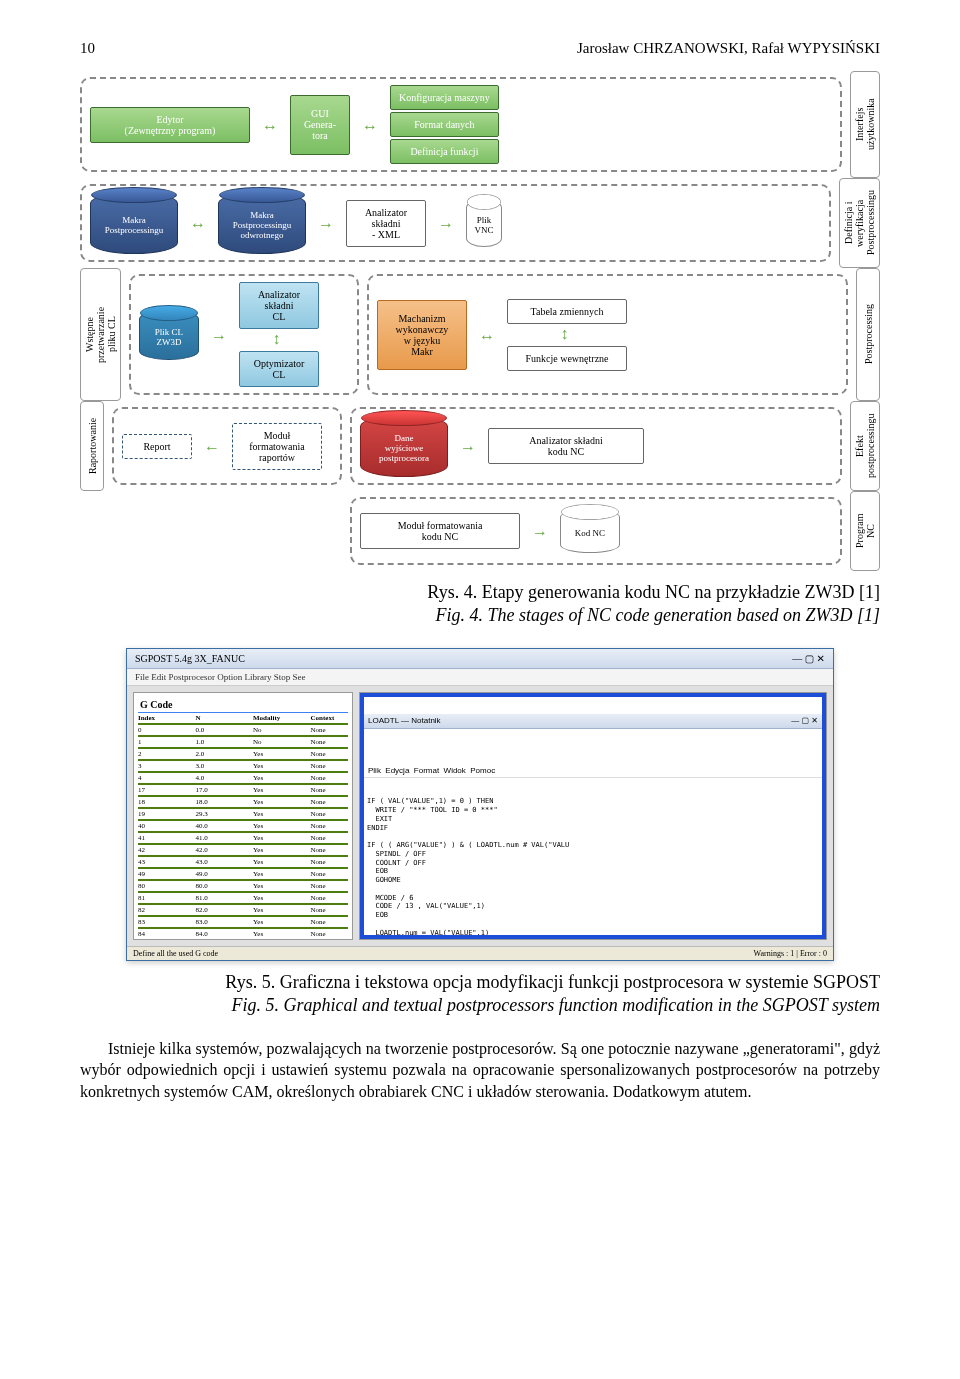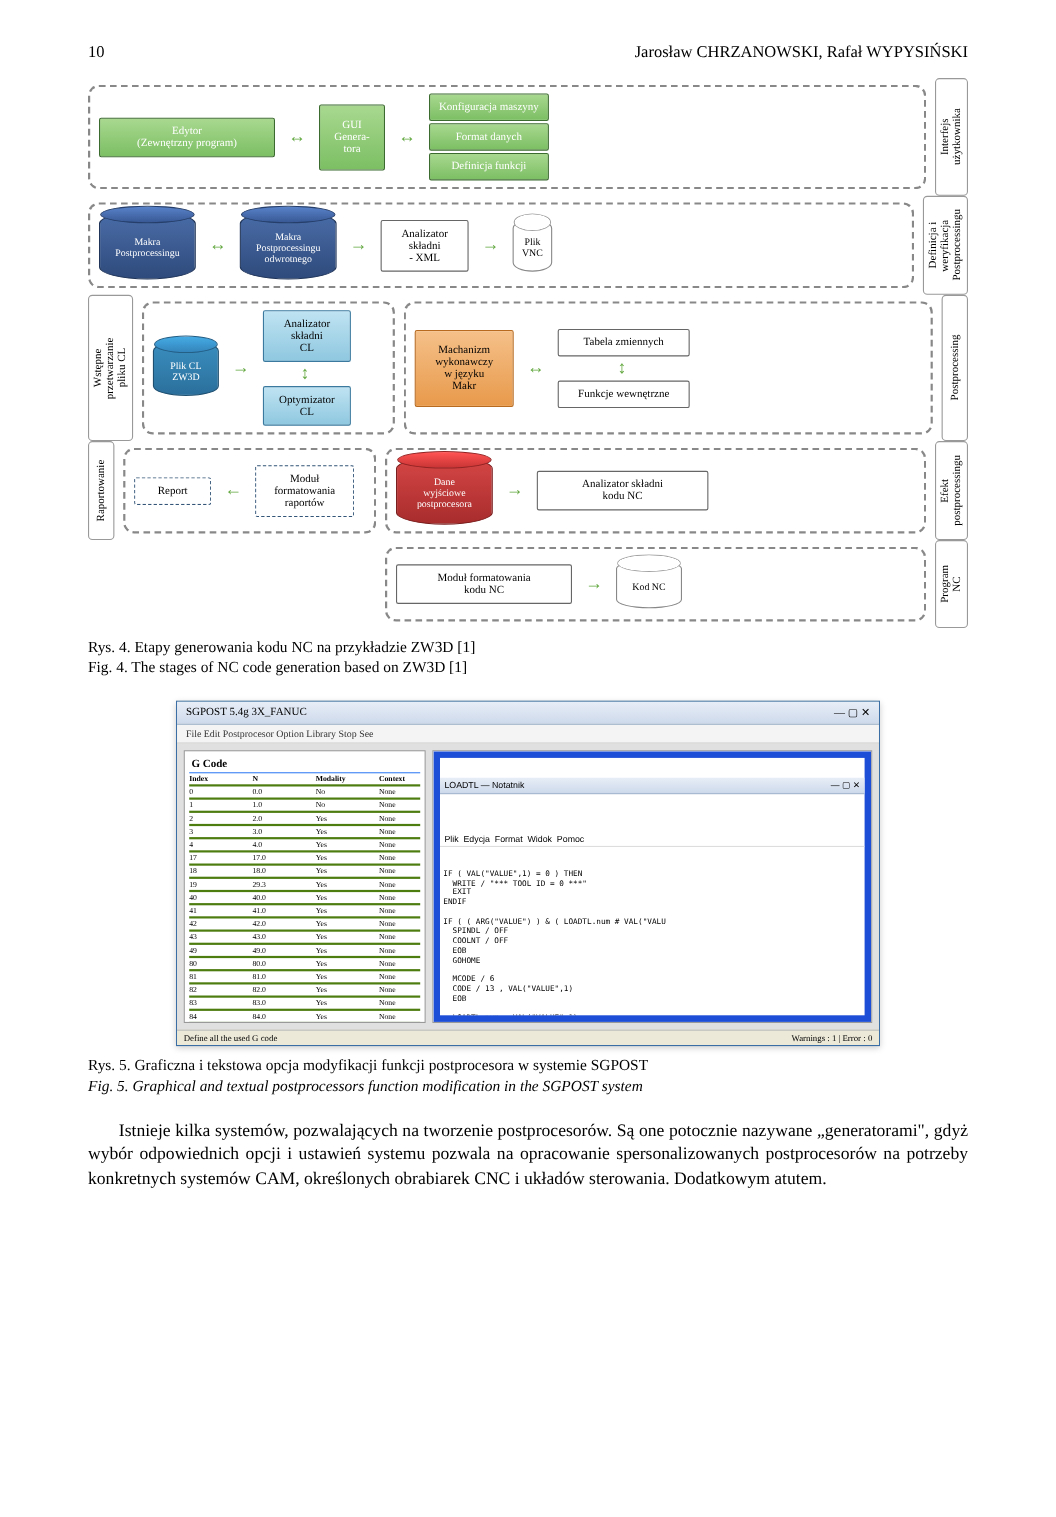--- a/index.html
+++ b/index.html
@@ -18,30 +18,30 @@
   .box.orange { background: linear-gradient(#f5c089,#e89a4b); border-color:#b86a1e; }
   .box.white { background:#fff; border-color:#666; }
   .box.dashed { border-style: dashed; background:#fff; }
   .cyl { width: 88px; height: 62px; border-radius: 50%/18%; position: relative; display:flex; align-items:center; justify-content:center; font-size:9px; text-align:center; padding:10px 6px 6px 6px; }
   .cyl::before { content:''; position:absolute; top:-6px; left:0; right:0; height:14px; border-radius:50%; background:inherit; border:inherit; filter:brightness(1.2); }
   .cyl.blue { background: linear-gradient(#3a8fbf,#2b6f9c); border:1px solid #1e4f70; color:#fff; }
   .cyl.dblue { background: linear-gradient(#4a6da8,#2f4a7c); border:1px solid #1f3458; color:#fff; }
   .cyl.red { background: linear-gradient(#d64646,#a82c2c); border:1px solid #7a1e1e; color:#fff; }
   .cyl.white { background:#fff; border:1px solid #888; }
   .arrow { width: 20px; text-align:center; color:#6a4; font-size:16px; align-self:center; }
-  .caption { text-align: left; font-size: 14px; margin: 8px 0 20px 0; line-height: 1.3; }
-  .screenshot { border: 1px solid #3b6ea5; box-shadow: 0 2px 6px rgba(0,0,0,0.2); margin: 0 auto 10px auto; width: 640px; background:#ece9d8; font-size:8px; }
+  .caption { text-align: right; font-size: 18px; margin: 8px 0 20px 0; line-height: 1.3; }
+  .screenshot { border: 1px solid #3b6ea5; box-shadow: 0 2px 6px rgba(0,0,0,0.2); margin: 0 auto 10px auto; width: 708px; background:#ece9d8; font-size:8px; }
   .ss-titlebar { background: linear-gradient(#e8eef7,#cdd9eb); border-bottom:1px solid #9fb3cd; padding:4px 8px; font-size:10px; display:flex; justify-content:space-between; }
   .ss-menu { background:#f4f4f4; border-bottom:1px solid #ccc; padding:3px 8px; font-size:9px; color:#333; }
   .ss-body { display:flex; height:260px; background:#e0e0e0; padding:6px; gap:6px; }
   .ss-panel { background:#fff; border:1px solid #999; flex:1; padding:4px; overflow:hidden; }
   .ss-panel.left { flex:0 0 220px; }
   .ss-table-row { display:flex; gap:20px; font-size:7px; border-bottom:2px solid #4d7c0f; padding:1px 0;justify-content:center; }
   .ss-table-row span { flex:1; }
-  .ss-notepad { border:6px solid #1d4ed8; background:#fff; font-family:Consolas,monospace; font-size:7px; line-height:1.25; padding:3px; white-space:pre; overflow:hidden; height:100%; }
+  .ss-notepad { border:4px solid #1d4ed8; background:#fff; font-family:Consolas,monospace; font-size:7px; line-height:1.25; padding:3px; white-space:pre; overflow:hidden; height:100%; }
   .ss-np-title { background:linear-gradient(#e8eef7,#cdd9eb); padding:2px 4px; font-family:"Segoe UI",sans-serif; font-size:8px; display:flex; justify-content:space-between; margin:-3px -3px 2px -3px; border-bottom:1px solid #9fb3cd; }
   .ss-np-menu { font-family:"Segoe UI",sans-serif; font-size:8px; padding:1px 4px; border-bottom:1px solid #ddd; margin:16px -3px 2px -3px; }
   .ss-status { background:#ece9d8; border-top:1px solid #bbb; padding:2px 6px; font-size:8px; display:flex; justify-content:space-between; }
   .bodytext { font-size: 16px; text-align: justify; line-height: 1.35; margin-top: 16px; text-indent: 28px; }
   .stack { display:flex; flex-direction:column; gap:2px; }
 </style>
 </head>
 <body>
 <div class="page">
 
@@ -154,21 +154,21 @@
       <div class="cyl white" style="width:60px;height:44px">Kod NC</div>
     </div>
     <div class="vlabel right" style="white-space:pre-line">Program
 NC</div>
   </div>
 
 </div>
 
 <div class="caption">
   <div>Rys. 4. Etapy generowania kodu NC na przykładzie ZW3D [1]</div>
-  <div style="">Fig. 4. The stages of NC code generation based on ZW3D [1]</div>
+  <div style="font-style:italic">Fig. 4. The stages of NC code generation based on ZW3D [1]</div>
 </div>
 
 <div class="screenshot">
   <div class="ss-titlebar">
     <span>SGPOST 5.4g 3X_FANUC</span>
     <span>— ▢ ✕</span>
   </div>
   <div class="ss-menu">File   Edit   Postprocesor   Option   Library   Stop   See</div>
   <div class="ss-body">
     <div class="ss-panel left">

